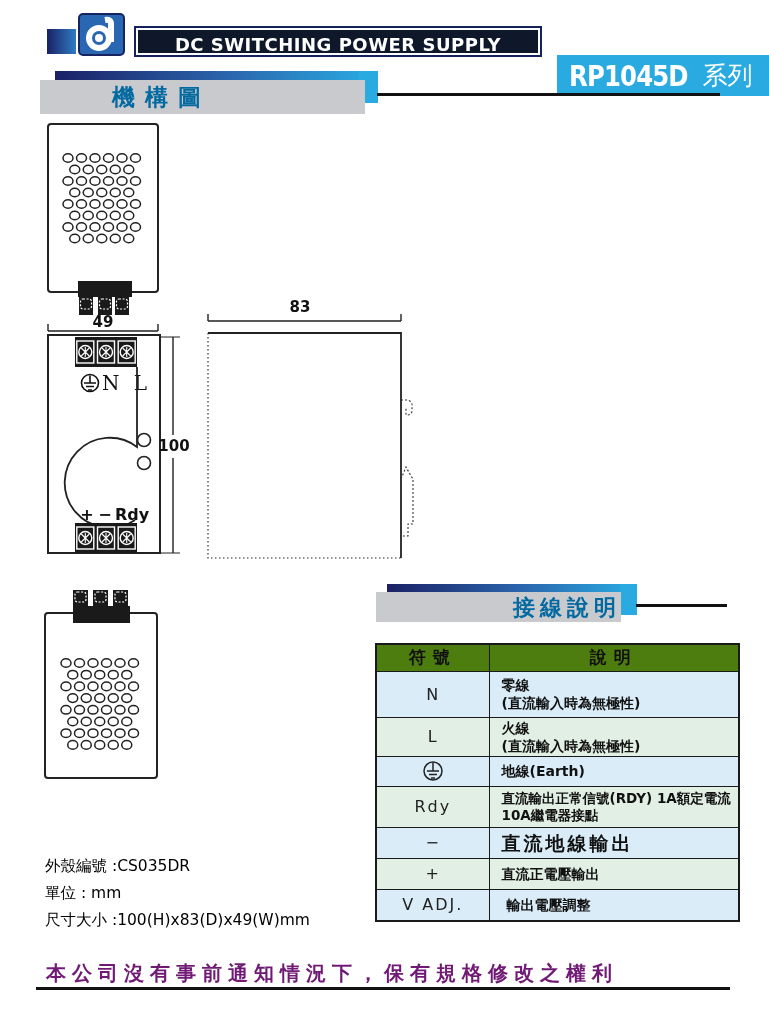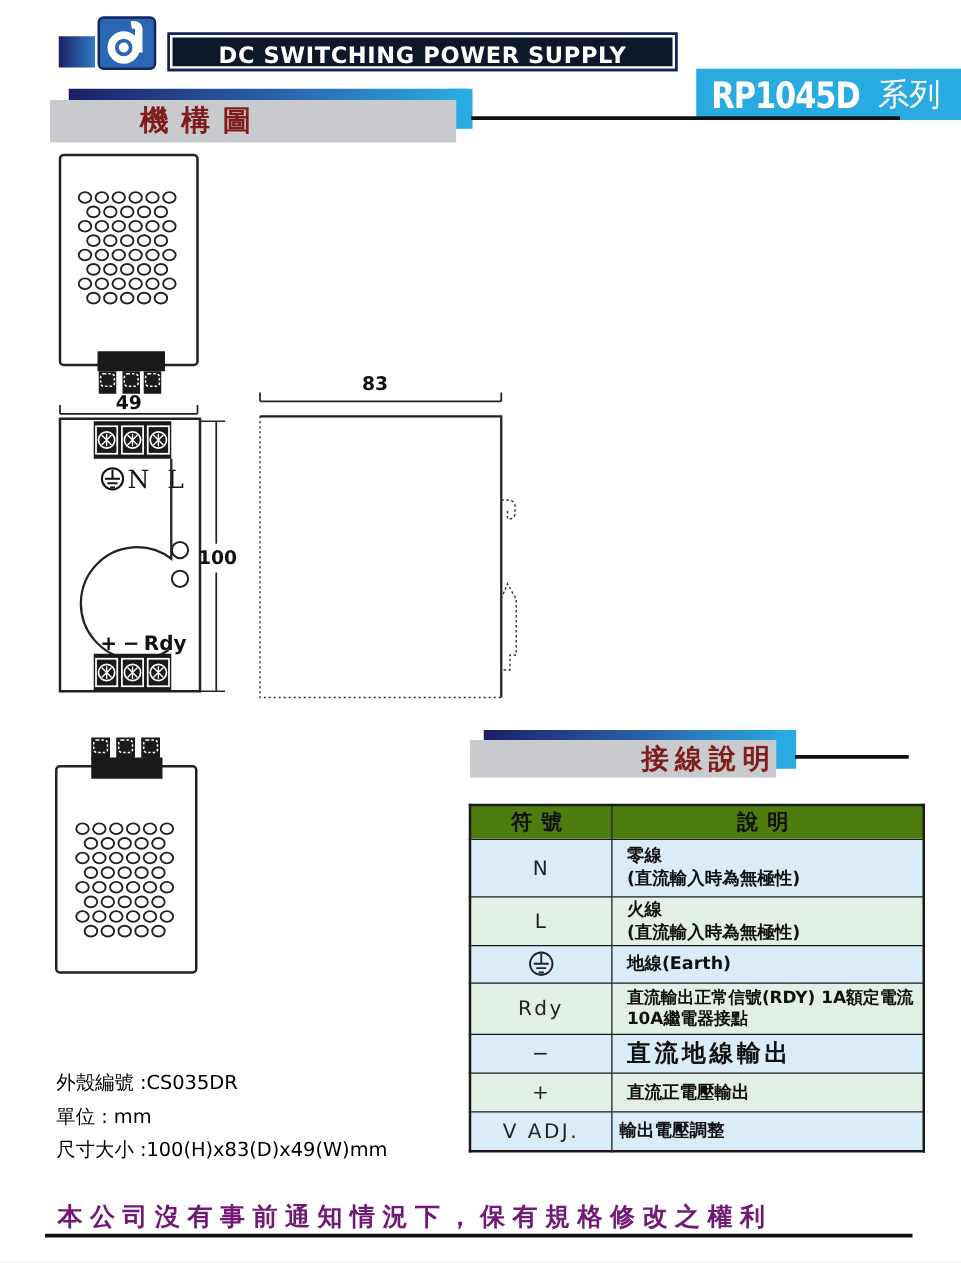--- a/index.html
+++ b/index.html
@@ -21,21 +21,21 @@
   .series-box { left:557px; top:11px; width:212px; height:41px;
     background:#29abe2; display:flex; align-items:center; padding-left:12px;
     color:#fff; white-space:nowrap;margin-top:44px; }
   .series-box .model { font-weight:bold; font-size:29px; letter-spacing:-1px;
     display:inline-block; transform:scaleX(.84); transform-origin:left center; }
   .series-box .suffix { font-size:25px; margin-left:-8px; }
 
   
   .grad-bar { height:9px; background:linear-gradient(90deg,#1b2166 0%,#2b66ad 55%,#29abe2 100%); }
   .cyan-corner { background:#29abe2; }
-  .gray-box { background:#c9cacd; color:#7f1d1d;
+  .gray-box { background:#c9cacd; color:#0369a1;
     font-family:"DejaVu Serif","Liberation Serif",serif; font-weight:600; }
   .mech-bar { left:55px; top:71px; width:318px; }
   .mech-cyan { left:359px; top:71px; width:19px; height:32px; }
   .mech-box { left:40px; top:80px; width:325px; height:34px; line-height:34px;
     font-size:23px; letter-spacing:10px; padding-left:72px; }
   .mech-line { left:377px; top:93px; width:343px; height:3px; background:#111; }
   .wire-bar { left:387px; top:584px; width:247px; }
   .wire-cyan { left:620px; top:584px; width:17px; height:31px; }
   .wire-box { left:376px; top:592px; width:245px; height:30px; line-height:30px;
     font-size:22px; letter-spacing:5px; text-align:right; }
@@ -334,21 +334,21 @@
     <tr class="blue h31">
       <td class="sym">−</td>
       <td class="desc big">直流地線輸出</td>
     </tr>
     <tr class="green h31">
       <td class="sym">+</td>
       <td class="desc">直流正電壓輸出</td>
     </tr>
     <tr class="blue h32">
       <td class="sym wide">V ADJ.</td>
-      <td class="desc" style="padding-left:6px">輸出電壓調整</td>
+      <td class="desc" style="padding-left:17px">輸出電壓調整</td>
     </tr>
   </tbody>
     </table>
 
   <div class="abs notes">
     <div>外殼編號 :CS035DR</div>
     <div>單位 : mm</div>
     <div>尺寸大小 :100(H)x83(D)x49(W)mm</div>
   </div>
 

